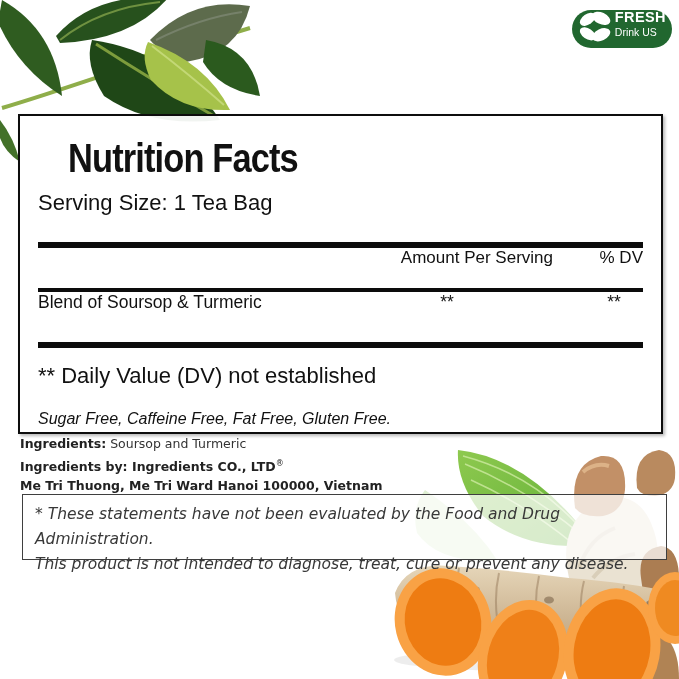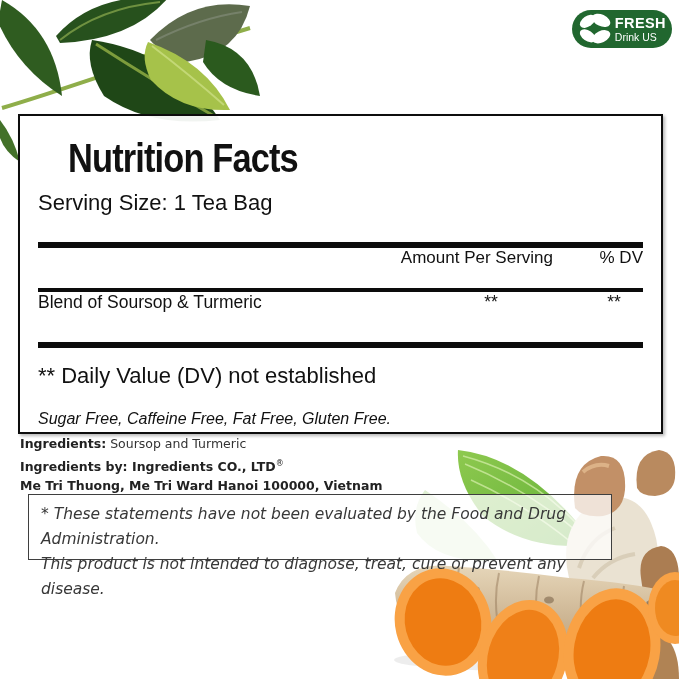--- a/index.html
+++ b/index.html
@@ -12,21 +12,21 @@
   .abs{position:absolute;}
 
   
   #leaves-svg{left:0;top:0;z-index:1;}
   #turmeric-svg{left:379px;top:428px;z-index:1;}
 
   
   .logo-pill{
     left:572px;top:10px;width:100px;height:38px;z-index:2;
     background:#21672f;border-radius:19px;
-    display:flex;align-items:center;gap:4px;padding:0 6px;box-sizing:border-box;
+    display:flex;align-items:flex-start;gap:4px;padding:0 6px;box-sizing:border-box;
   }
   .logo-text{display:flex;flex-direction:column;line-height:1;color:#ffffff;}
   .logo-text .l1{font-size:14.5px;font-weight:bold;letter-spacing:.4px;}
   .logo-text .l2{font-size:10.5px;margin-top:2px;}
 
   
   .panel{
     left:18px;top:114px;width:645px;height:320px;z-index:2;box-sizing:border-box;
     background:rgba(255,255,255,0.94);
     border:2px solid #0d0d0d;
@@ -38,41 +38,41 @@
     display:inline-block;font-size:40px;font-weight:bold;letter-spacing:-1px;
     transform:scaleX(0.86);transform-origin:left center;line-height:40px;white-space:nowrap;
   }
   .nf-serving{margin-top:14px;font-size:22px;line-height:22px;}
   .bar{background:#0c0c0c;}
   .bar-thick{height:6px;}
   .bar-mid{height:4px;}
   .bar-1{margin-top:28px;}
   .t-row{display:flex;align-items:flex-start;}
   .t-head{height:40px;font-size:17px;}
-  .t-body{height:50px;font-size:17.5px;}
+  .t-body{height:50px;font-size:17.5px;gap:44px;}
   .cell-name{flex:1;text-align:left;}
   .cell-amount{width:175px;text-align:right;}
   .cell-dv{width:90px;text-align:right;}
   .t-body .cell-amount{text-align:center;padding-left:51px;box-sizing:content-box;width:124px;}
   .t-body .cell-dv{text-align:center;padding-left:32px;box-sizing:content-box;width:58px;}
   .nf-foot1{margin-top:20px;font-size:22px;line-height:16px;}
   .nf-foot2{margin-top:27px;font-size:16px;line-height:16px;font-style:italic;}
 
   
   .info{
     left:20px;top:434px;z-index:2;font-family:"DejaVu Sans", sans-serif;
     font-size:12.5px;line-height:19.5px;color:#222;
   }
   .info .b{font-weight:bold;}
   .info .r{font-weight:400;color:#333;}
   .info sup{font-size:8px;}
 
   
   .disclaimer{
-    left:28px;top:494px;width:584px;height:66px;z-index:3;box-sizing:border-box;
+    left:22px;top:494px;width:645px;height:66px;z-index:3;box-sizing:border-box;
     background:rgba(255,255,255,0.74);
     border:1.5px solid #3f3f3f;
     padding:7px 12px;
     font-family:"DejaVu Sans", sans-serif;font-style:italic;
     font-size:15.5px;line-height:25px;color:#383838;
   }
 </style>
 </head>
 <body>
 

